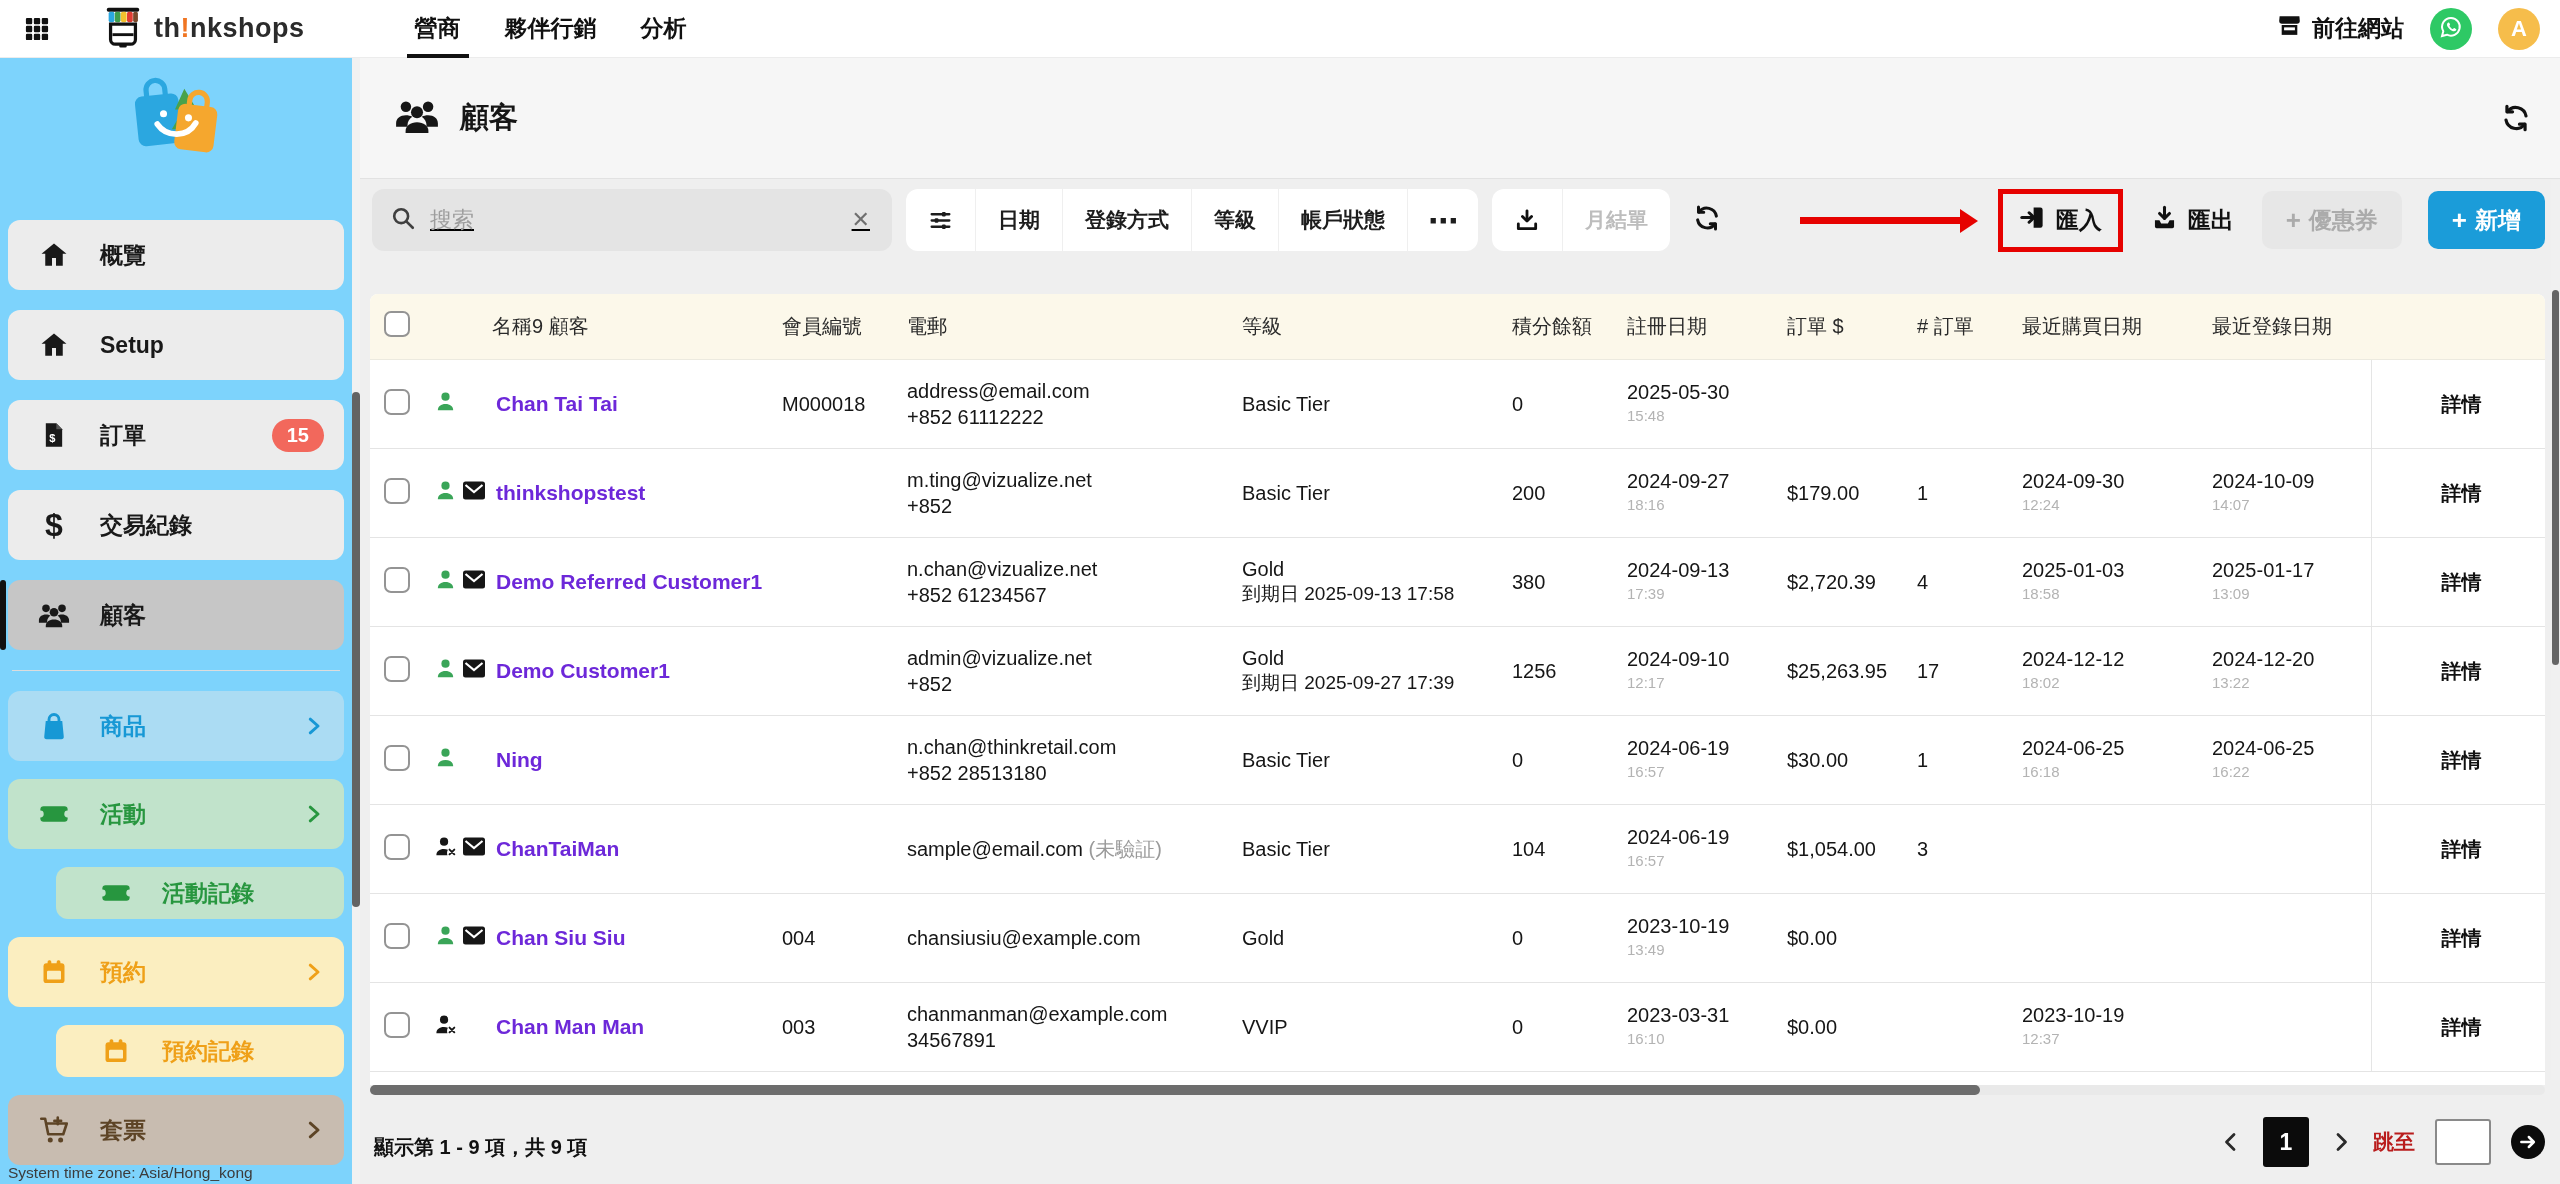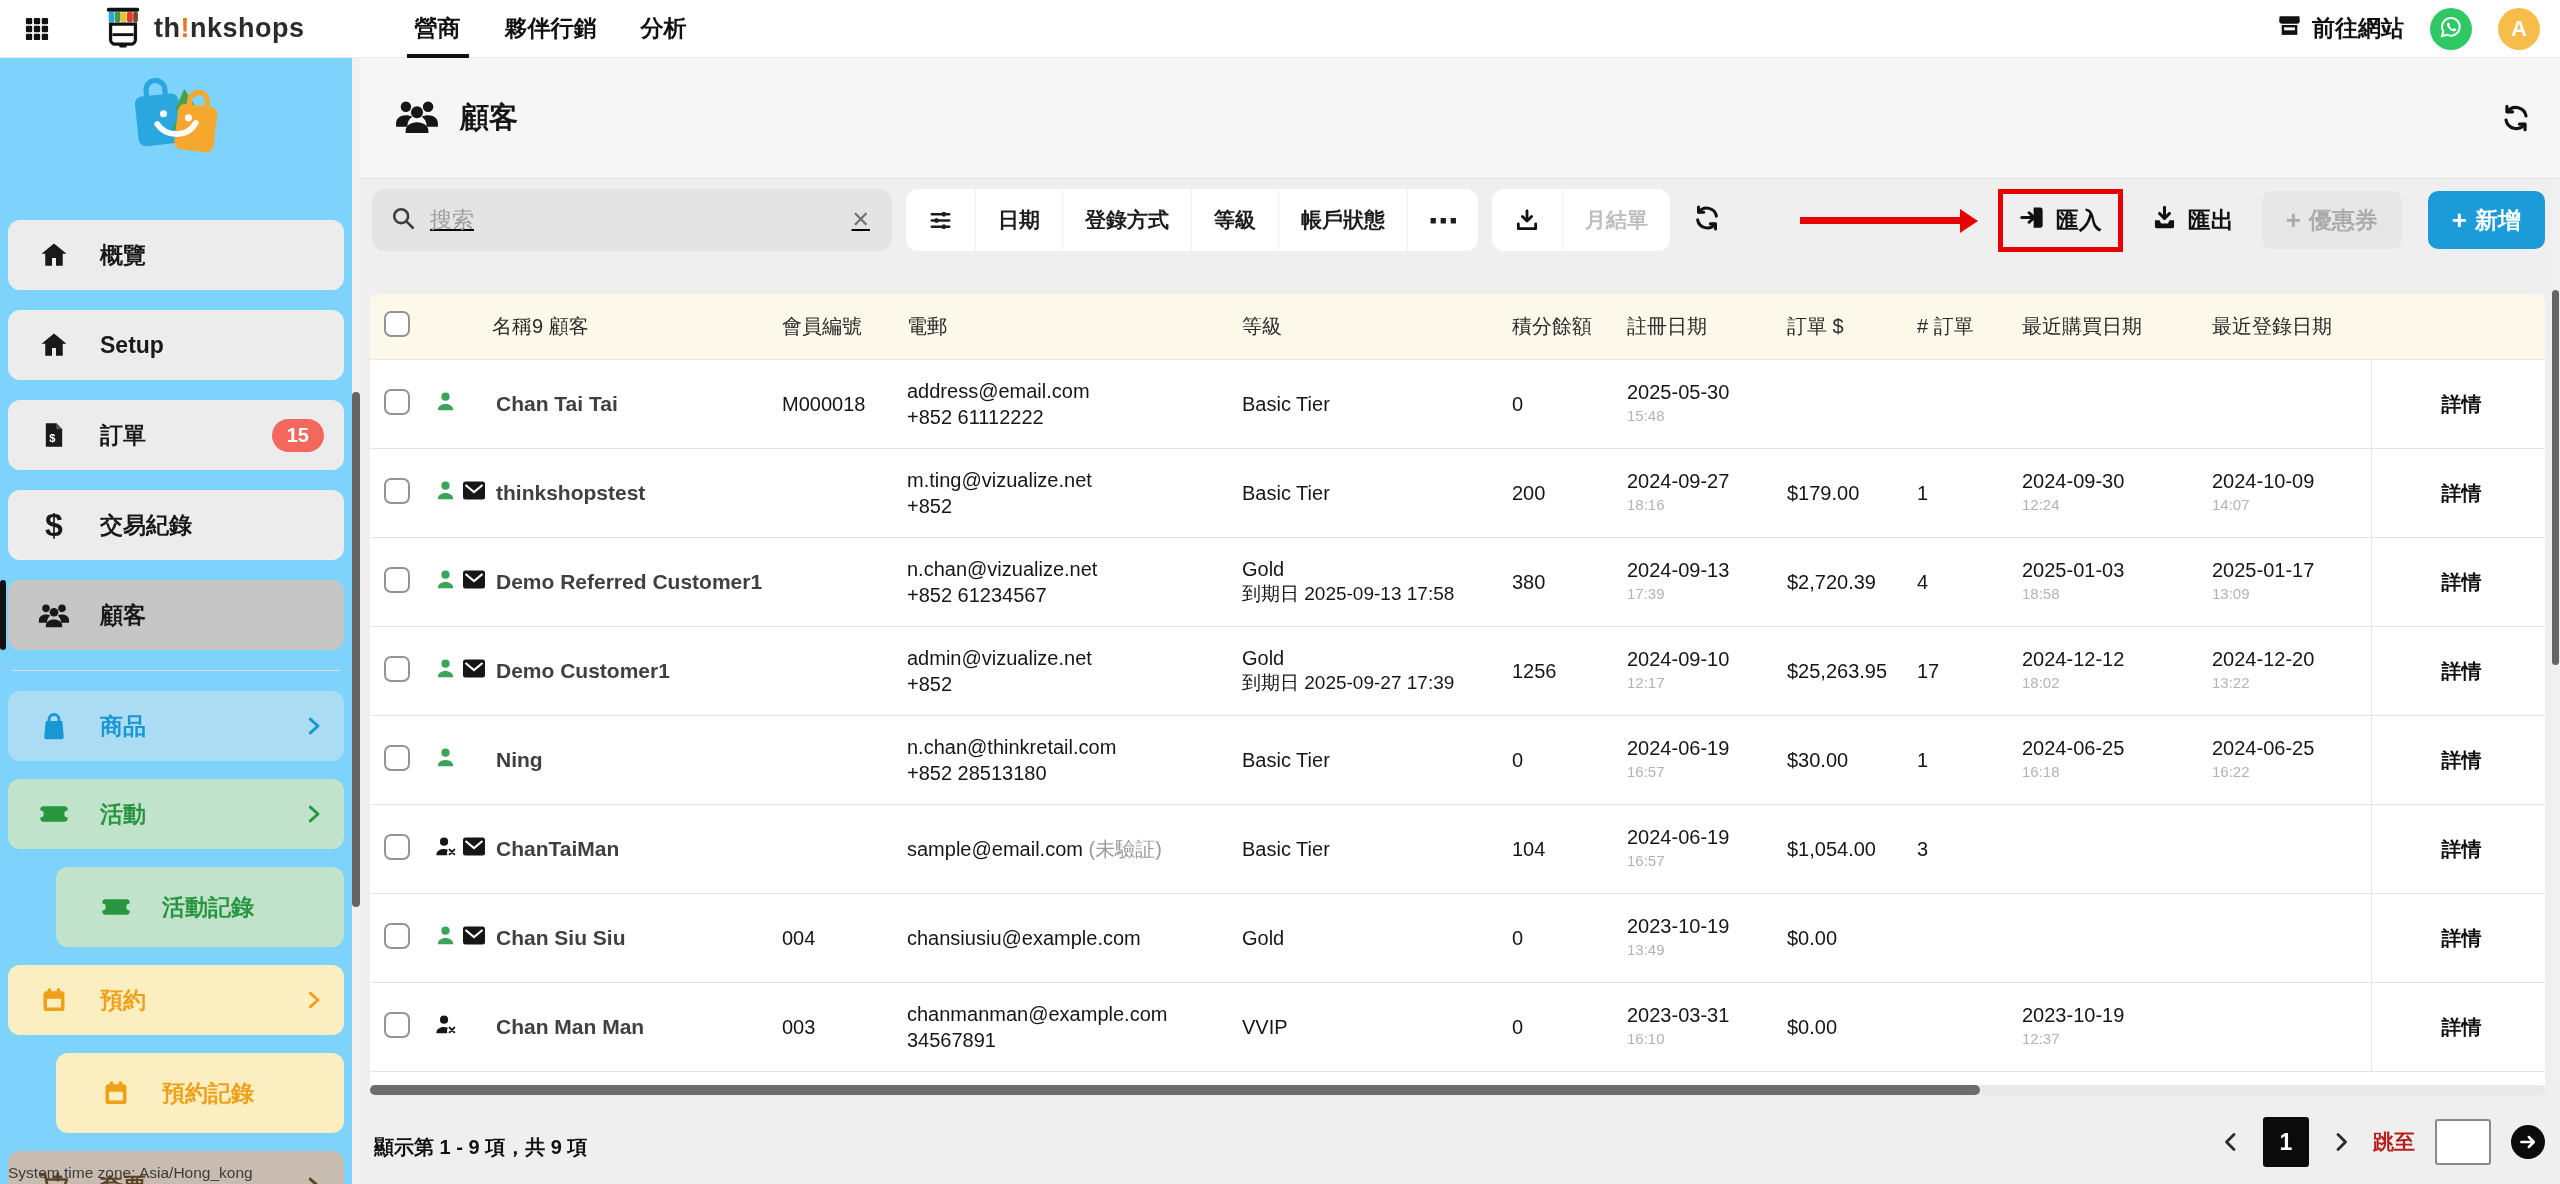--- a/index.html
+++ b/index.html
@@ -29,21 +29,21 @@
   .sb-item .sb-ic { width:32px; display:flex; justify-content:center; flex:none; }
   .sb-item.active { background:#c6c6c6; }
   .sb-item.active::before { content:''; position:absolute; left:-8px; top:0; bottom:0; width:6px; background:#111; border-radius:3px; }
   .sb-badge { margin-left:auto; background:#f2685c; color:#fff; font-size:20px; font-weight:bold; border-radius:999px; padding:5px 15px; }
   .sb-div { height:1px; background:#dcdcdc; margin:4px 4px 20px; }
   .sb-item .chev { margin-left:auto; display:flex; }
   .sb-item.prod { background:#abdcf3; color:#1798d5; --item-bg:#abdcf3; margin-bottom:18px; }
   .sb-item.camp { background:#c1e3cb; color:#27963f; --item-bg:#c1e3cb; margin-bottom:18px; }
   .sb-item.bkng { background:#fbeec0; color:#efa018; --item-bg:#fbeec0; margin-bottom:18px; }
   .sb-item.pack { background:#c8bcb0; color:#5d4426; --item-bg:#c8bcb0; margin-bottom:0; }
-  .sb-item.subitem { margin-left:48px; height:80px; padding-left:44px; }
+  .sb-item.subitem { margin-left:48px; height:52px; padding-left:44px; }
   .tz-note { position:absolute; left:8px; bottom:2px; font-size:15.5px; color:#3c3c3c; }
   .sb-scrolltrack { position:absolute; top:58px; left:352px; width:8px; bottom:0; background:#f1f1f1; }
   .sb-scrollthumb { position:absolute; top:334px; left:0; width:8px; height:515px; background:#636363; border-radius:4px; }
 
   
   .main { position:absolute; top:58px; left:360px; right:0; bottom:0; background:#efefef; }
   .page-head { position:absolute; top:0; left:0; right:0; height:120px; background:#f6f6f6; box-shadow:0 1px 0 #e2e2e2; }
   .title-row { position:absolute; left:34px; top:0; height:120px; display:flex; align-items:center; gap:20px; }
   .page-title { font-size:29px; font-weight:bold; color:#161616; }
   .head-refresh { position:absolute; right:28px; top:44px; cursor:pointer; }
@@ -76,21 +76,21 @@
   .thead { height:66px; background:#fcf8ea; border-bottom:1px solid #eceadf; font-size:20px; font-weight:500; color:#2a2a2a; }
   .thead .hcell { padding-left:6px; white-space:nowrap; overflow:hidden; }
   .thead .h-check { padding-left:14px; }
   .thead .h-name { padding-left:66px; }
   .trow { height:89px; background:#fff; border-bottom:1px solid #e4e4e4; }
   .cell { padding-left:6px; font-size:20px; color:#161616; overflow:hidden; white-space:nowrap; }
   .c-check { padding-left:14px; }
   .cb { width:26px; height:26px; border:2px solid #949494; border-radius:7px; background:#fff; display:inline-block; cursor:pointer; }
   .c-name { display:flex; align-items:center; padding-left:8px; }
   .icon-slot { width:62px; display:flex; align-items:center; gap:5px; flex:none; }
-  .nm { font-size:21px; font-weight:bold; color:#404040; }
+  .nm { font-size:21px; font-weight:bold; color:#6d28d9; }
   .c-email div { line-height:26px; }
   .note { color:#9a9a9a; }
   .c-tier .sub { font-size:19px; }
   .c-date div { line-height:24px; }
   .c-date .time { font-size:15px; color:#b3b3b3; }
   .c-detail { border-left:1px solid #e5e5e5; height:100%; display:flex; align-items:center; justify-content:center; }
   .detail { font-size:20px; font-weight:bold; color:#111; cursor:pointer; }
   .sliver { height:13px; background:#fff; }
 
   .hscroll { position:absolute; top:1027px; left:10px; right:15px; height:10px; background:#e9e9e9; border-radius:5px; }

